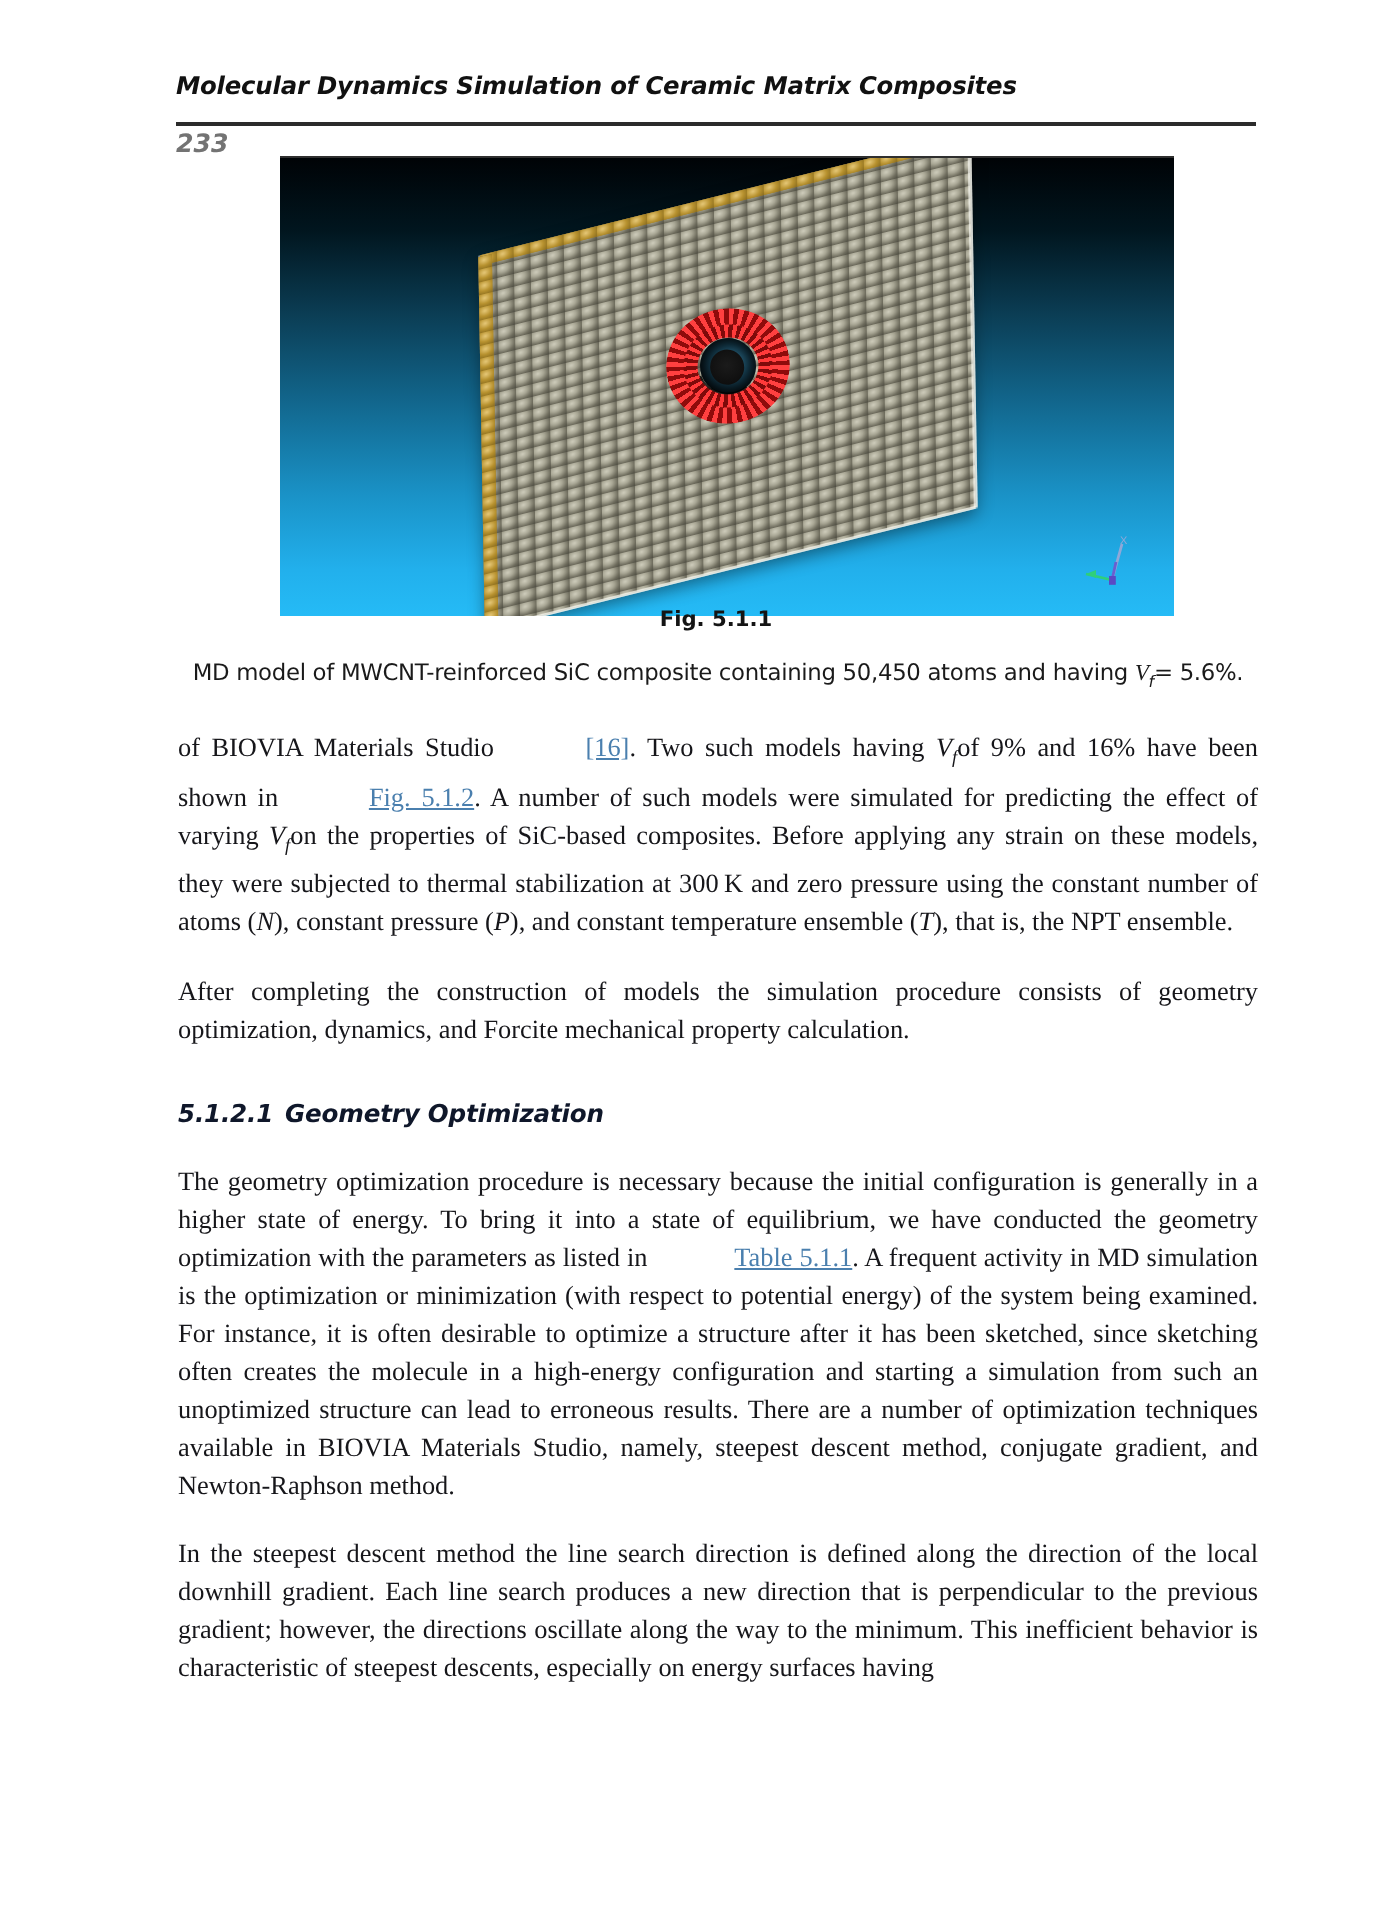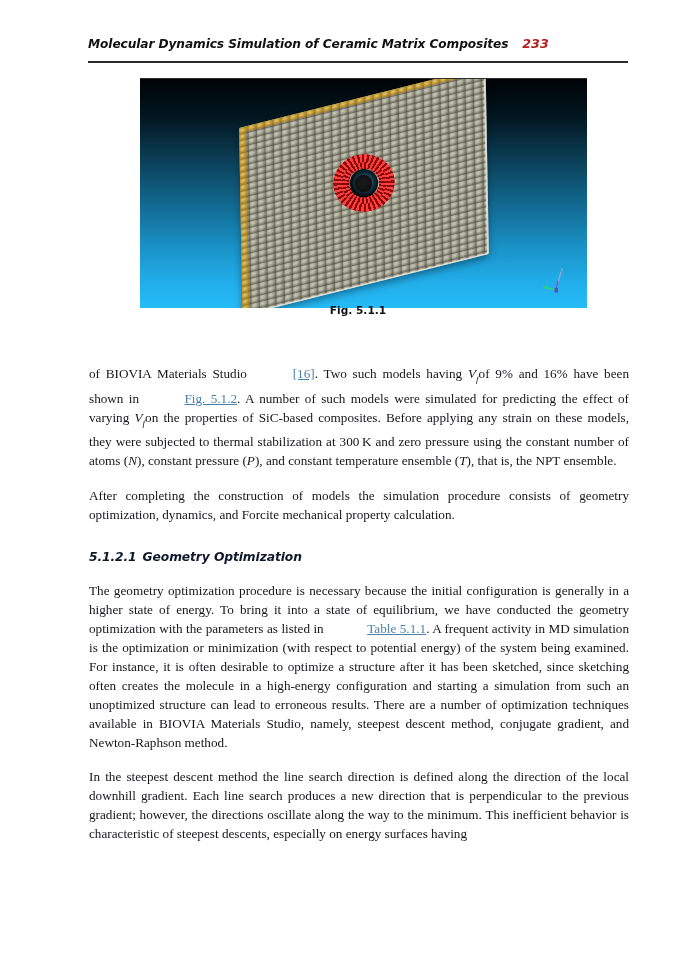--- a/index.html
+++ b/index.html
@@ -25,38 +25,39 @@
   }
 
   
   .runhead {
     position: absolute;
     left: 88px;
     top: 36px;
     width: 540px;
     display: flex;
     align-items: baseline;
-    justify-content: flex-start;
+    justify-content: center;
     gap: 14px;
+    flex-direction: column;
   }
   .runhead-title {
     font-family: "DejaVu Sans", sans-serif;
     font-style: italic;
     font-weight: bold;
     font-size: 12.2px;
     letter-spacing: -0.1px;
     color: #111;
     white-space: nowrap;
   }
   .runhead-folio {
     font-family: "DejaVu Sans", sans-serif;
     font-style: italic;
     font-weight: bold;
     font-size: 12.6px;
-    color: #b91c1c;
+    color: #737373;
   }
   .head-rule {
     position: absolute;
     left: 88px;
     top: 61px;
     width: 540px;
     height: 2px;
     background: #2b2b2b;
   }
 
@@ -307,20 +308,21 @@
         <line x1="17" y1="24" x2="22" y2="6" stroke="#8fa8d8" stroke-width="1.4"></line>
         <line x1="17" y1="24" x2="19" y2="15" stroke="#6a5fd0" stroke-width="1.4"></line>
         <rect x="15.5" y="22" width="3.4" height="4.4" fill="#5b49c4"></rect>
         <text x="21" y="6" font-family="Liberation Sans, sans-serif" font-size="5.5" fill="#8fa8d8">X</text>
       </svg>
 
     </div>
   </div>
 
   <div class="fig-label">Fig. 5.1.1</div>
+  <div class="fig-caption"><span>MD model of MWCNT-reinforced SiC composite containing 50,450 atoms and having </span><var>V</var><sub>f</sub><span>= 5.6%.</span></div>
 
   <div class="body">
 
     <p><span>of BIOVIA Materials Studio </span><a class="lnk" href="#">[16]</a><span>. Two such models having </span><var>V</var><sub>f</sub><span>of 9% and 16% have been shown in </span><a class="lnk" href="#">Fig. 5.1.2</a><span>. A number of such models were simulated for predicting the effect of varying </span><var>V</var><sub>f</sub><span>on the properties of SiC-based composites. Before applying any strain on these models, they were subjected to thermal stabilization at 300 K and zero pressure using the constant number of atoms (</span><var>N</var><span>), constant pressure (</span><var>P</var><span>), and constant temperature ensemble (</span><var>T</var><span>), that is, the NPT ensemble.</span></p>
 
     <p>After completing the construction of models the simulation procedure consists of geometry optimization, dynamics, and Forcite mechanical property calculation.</p>
 
     <h3 class="subhead"><span class="num">5.1.2.1</span><span>Geometry Optimization</span></h3>
 
     <p><span>The geometry optimization procedure is necessary because the initial configuration is generally in a higher state of energy. To bring it into a state of equilibrium, we have conducted the geometry optimization with the parameters as listed in </span><a class="lnk" href="#">Table 5.1.1</a><span>. A frequent activity in MD simulation is the optimization or minimization (with respect to potential energy) of the system being examined. For instance, it is often desirable to optimize a structure after it has been sketched, since sketching often creates the molecule in a high-energy configuration and starting a simulation from such an unoptimized structure can lead to erroneous results. There are a number of optimization techniques available in BIOVIA Materials Studio, namely, steepest descent method, conjugate gradient, and Newton-Raphson method.</span></p>

